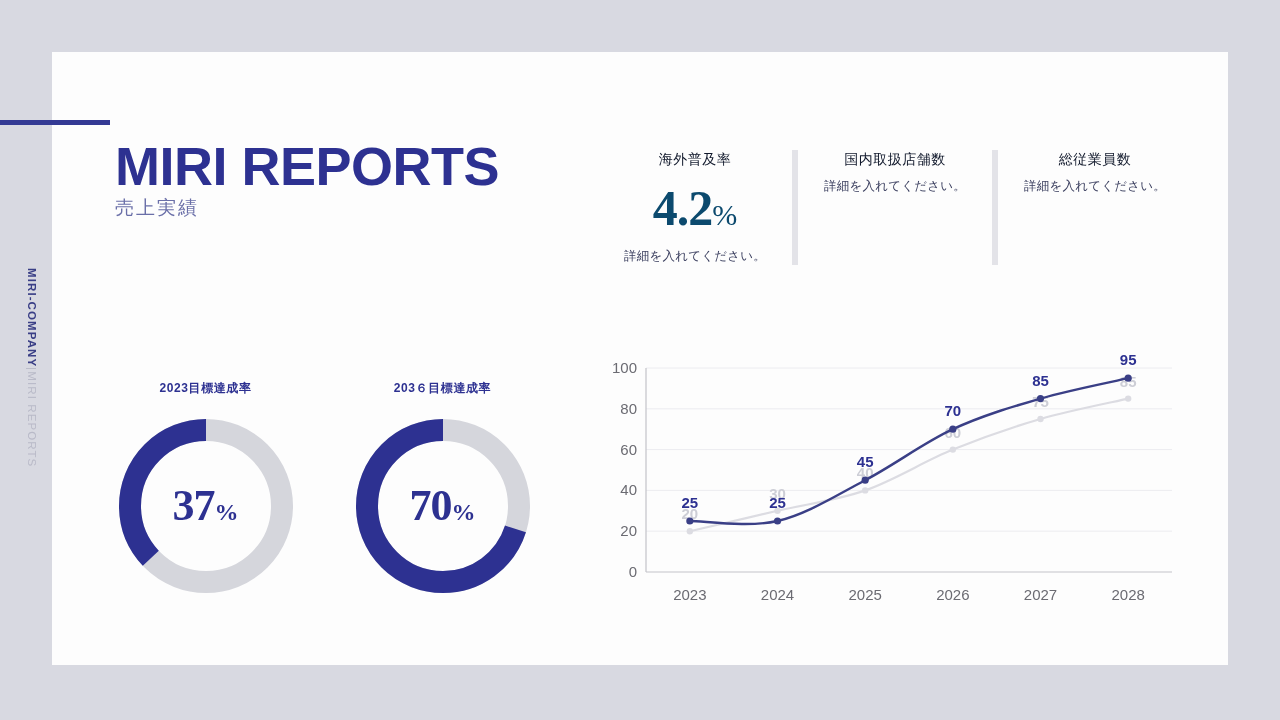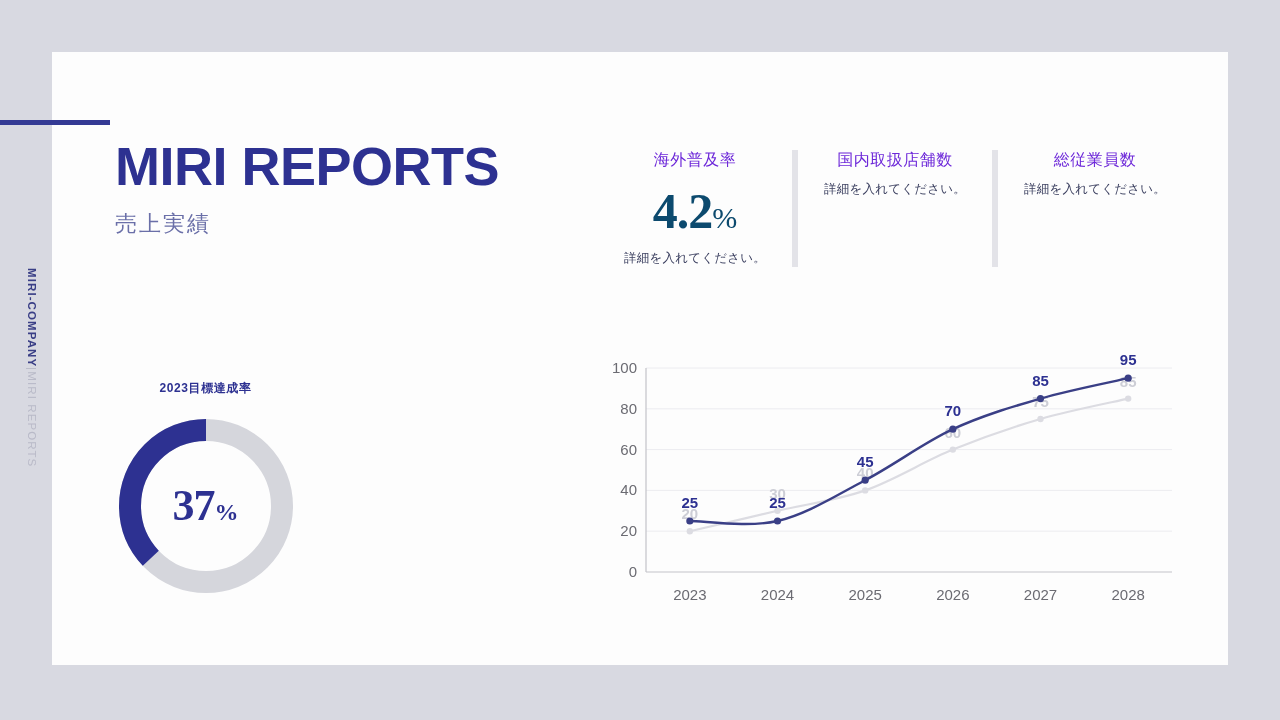--- a/index.html
+++ b/index.html
@@ -60,44 +60,43 @@
   #title-block { position: absolute; left: 115px; top: 138px; }
   #page-title {
     font-size: 54px;
     font-weight: 700;
     color: #2d3191;
     letter-spacing: -0.5px;
     line-height: 1.05;
     font-family: "Liberation Sans", "DejaVu Sans", sans-serif;
   }
   #page-subtitle {
-    margin-top: 14px;
-    font-size: 22px;
+    font-size: 19px;
     color: #6a6fa8;
     letter-spacing: 2px;
     font-weight: 400;
   }
 
   
   #kpi-row {
     position: absolute;
     left: 600px;
     top: 150px;
     width: 590px;
     display: flex;
     align-items: stretch;
   }
   .kpi {
     flex: 1 1 0;
     text-align: center;
     padding: 0 6px;
   }
   .kpi-label {
-    font-size: 16px;
-    color: #6d28d9;
+    font-size: 14px;
+    color: #0f172a;
     letter-spacing: 0.5px;
     line-height: 1.3;
     text-align: center;
   }
   .kpi-value {
     margin-top: 12px;
     font-size: 50px;
     font-weight: 700;
     color: #0c4a6e;
     line-height: 1.15;
@@ -219,20 +218,32 @@
       <svg viewBox="0 0 182 182">
         <circle cx="91" cy="91" r="76" fill="none" stroke="#d5d6dc" stroke-width="22"></circle>
         <circle class="donut-arc" cx="91" cy="91" r="76" fill="none" stroke="#2d3191" stroke-width="22" transform="scale(-1,1) translate(-182,0) rotate(-90 91 91)" stroke-dasharray="176.68317083788995 305.83891250775855"></circle>
       </svg>
       <div class="donut-center">
         <div class="donut-pct"><span>37</span><span class="pct-sign">%</span></div>
       </div>
     </div>
   </div>
 
+  <div class="donut-wrap" id="donut-2">
+    <div class="donut-title">203６目標達成率</div>
+    <div class="donut-ring">
+      <svg viewBox="0 0 182 182">
+        <circle cx="91" cy="91" r="76" fill="none" stroke="#d5d6dc" stroke-width="22"></circle>
+        <circle class="donut-arc" cx="91" cy="91" r="76" fill="none" stroke="#2d3191" stroke-width="22" transform="scale(-1,1) translate(-182,0) rotate(-90 91 91)" stroke-dasharray="334.26545834195394 148.25662500369458"></circle>
+      </svg>
+      <div class="donut-center">
+        <div class="donut-pct"><span>70</span><span class="pct-sign">%</span></div>
+      </div>
+    </div>
+  </div>
 
   <div id="line-chart">
     <svg id="chart-svg" viewBox="0 0 580 250" width="580" height="250">
         <text x="37" y="227" text-anchor="end" font-size="15" fill="#6b6b72" font-family="&quot;Liberation Sans&quot;, sans-serif">0</text>
         <line x1="46" y1="181.2" x2="572" y2="181.2" stroke="#ececf0" stroke-width="1"></line>
         <text x="37" y="186.2" text-anchor="end" font-size="15" fill="#6b6b72" font-family="&quot;Liberation Sans&quot;, sans-serif">20</text>
         <line x1="46" y1="140.4" x2="572" y2="140.4" stroke="#ececf0" stroke-width="1"></line>
         <text x="37" y="145.4" text-anchor="end" font-size="15" fill="#6b6b72" font-family="&quot;Liberation Sans&quot;, sans-serif">40</text>
         <line x1="46" y1="99.6" x2="572" y2="99.6" stroke="#ececf0" stroke-width="1"></line>
         <text x="37" y="104.6" text-anchor="end" font-size="15" fill="#6b6b72" font-family="&quot;Liberation Sans&quot;, sans-serif">60</text>

